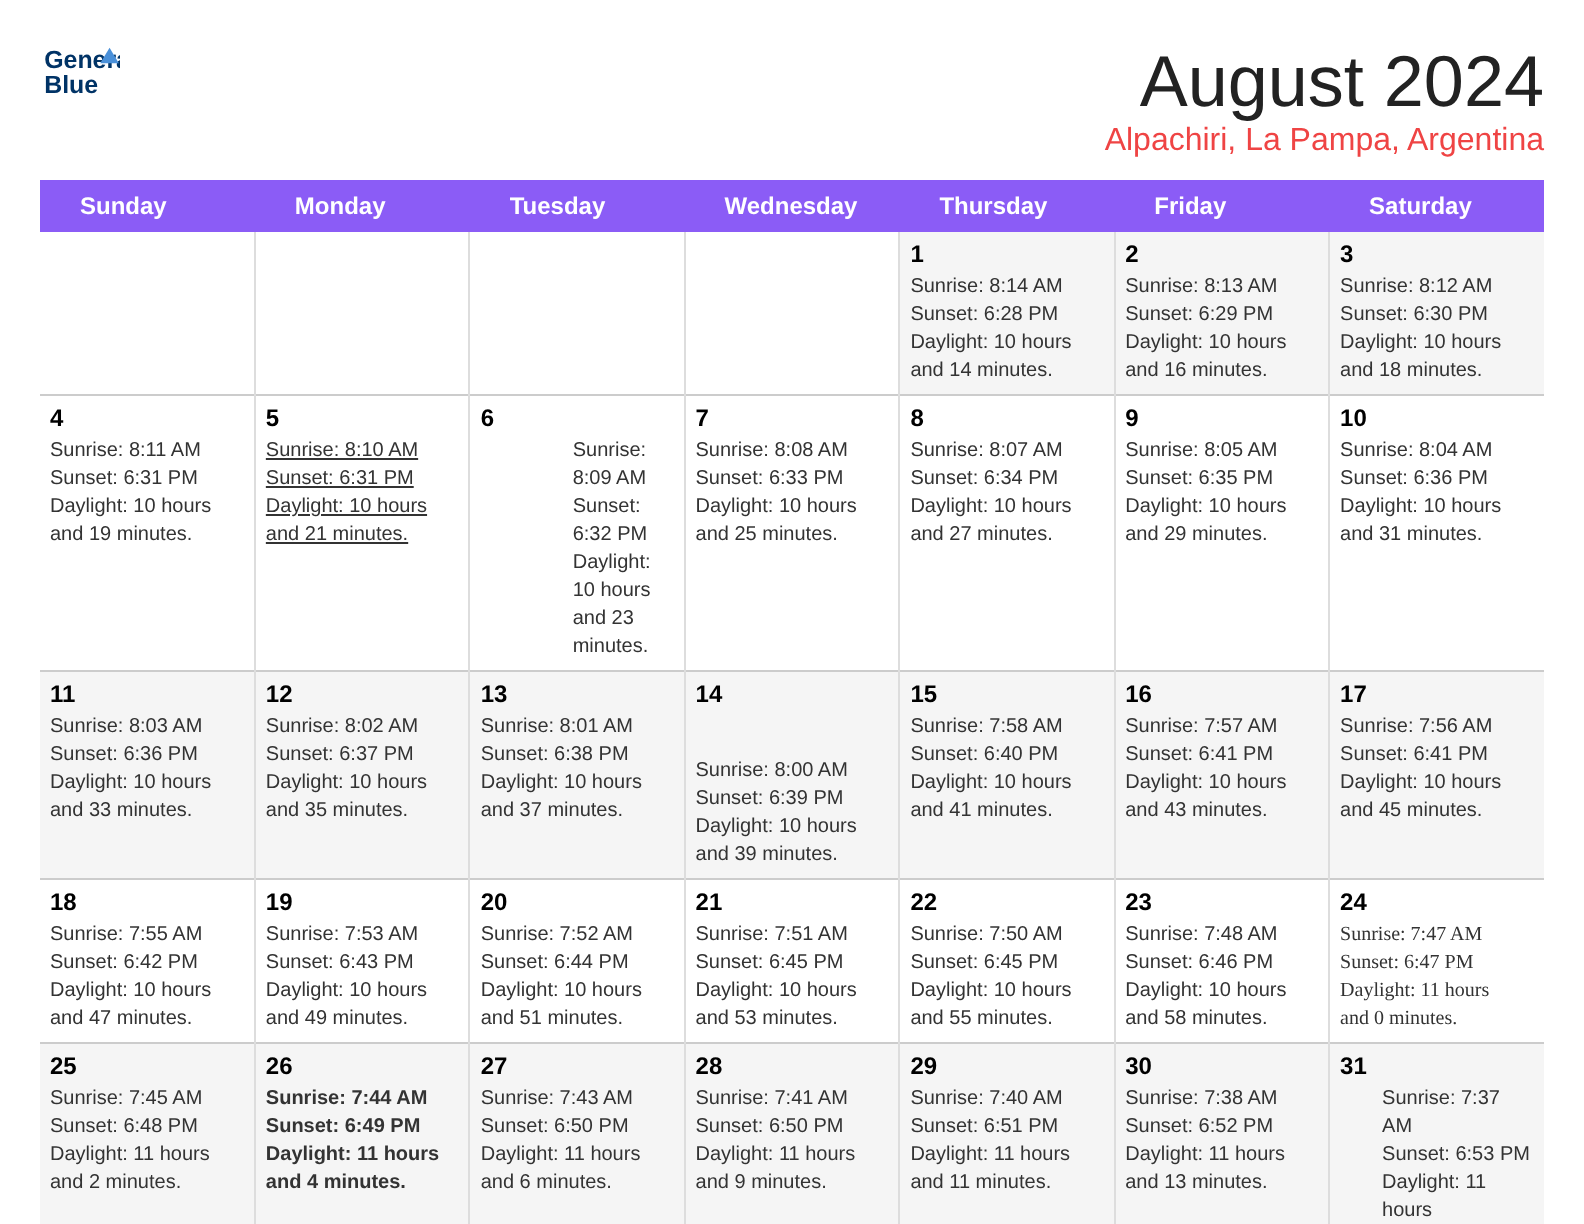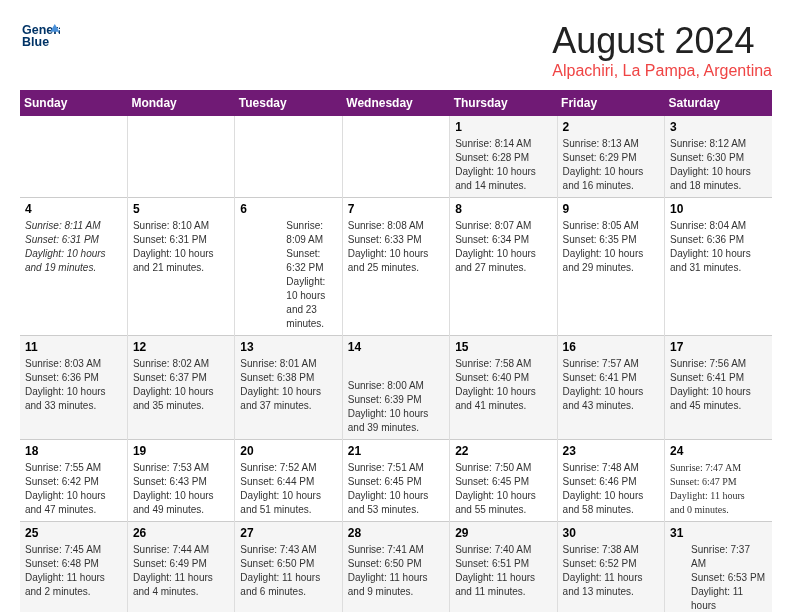--- a/index.html
+++ b/index.html
@@ -19,40 +19,41 @@
     .logo {
       display: flex;
       align-items: center;
     }
     .logo-icon {
       width: 40px;
       height: 35px;
       margin-right: 4px;
     }
     .title-block {
+      text-align: right;
       margin-left: 24px;
     }
     .month-year {
       font-size: 36px;
       color: #222;
       font-weight: normal;
     }
     .location {
       font-size: 16px;
       color: #ef4444;
     }
     table {
       width: 100%;
       border-collapse: collapse;
       font-size: 11px;
     }
     thead tr th {
-      background-color: #701a75;
+      background-color: #8b5cf6;
       color: #fff;
-      padding: 6px 4px;
+      padding: 6px 20px;
       text-align: left;
       font-size: 12px;
       font-weight: bold;
     }
     tbody tr {
       border-bottom: 1px solid #ccc;
     }
     tbody tr:nth-child(odd) {
       background-color: #f5f5f5;
     }
@@ -137,28 +138,28 @@
           <span class="day-num">3</span>
           <div class="day-info" style="white-space: pre-line;">Sunrise: 8:12 AM
 Sunset: 6:30 PM
 Daylight: 10 hours
 and 18 minutes.</div>
         </td>
       </tr>
       <tr>
         <td>
           <span class="day-num">4</span>
-          <div class="day-info" style="white-space: pre-line; font-style: italic;">Sunrise: 8:11 AM
+          <div class="day-info" style="white-space: pre-line;">Sunrise: 8:11 AM
 Sunset: 6:31 PM
 Daylight: 10 hours
 and 19 minutes.</div>
         </td>
         <td>
           <span class="day-num">5</span>
-          <div class="day-info" style="white-space: pre-line;">Sunrise: 8:10 AM
+          <div class="day-info" style="white-space: pre-line; text-decoration: underline;">Sunrise: 8:10 AM
 Sunset: 6:31 PM
 Daylight: 10 hours
 and 21 minutes.</div>
         </td>
         <td>
           <span class="day-num">6</span>
           <div class="day-info" style="white-space: pre-line; margin-left: 46px;">Sunrise: 8:09 AM
 Sunset: 6:32 PM
 Daylight: 10 hours
 and 23 minutes.</div>
@@ -297,21 +298,21 @@
       <tr>
         <td>
           <span class="day-num">25</span>
           <div class="day-info" style="white-space: pre-line;">Sunrise: 7:45 AM
 Sunset: 6:48 PM
 Daylight: 11 hours
 and 2 minutes.</div>
         </td>
         <td>
           <span class="day-num">26</span>
-          <div class="day-info" style="white-space: pre-line;">Sunrise: 7:44 AM
+          <div class="day-info" style="white-space: pre-line; font-weight: bold;">Sunrise: 7:44 AM
 Sunset: 6:49 PM
 Daylight: 11 hours
 and 4 minutes.</div>
         </td>
         <td>
           <span class="day-num">27</span>
           <div class="day-info" style="white-space: pre-line;">Sunrise: 7:43 AM
 Sunset: 6:50 PM
 Daylight: 11 hours
 and 6 minutes.</div>

